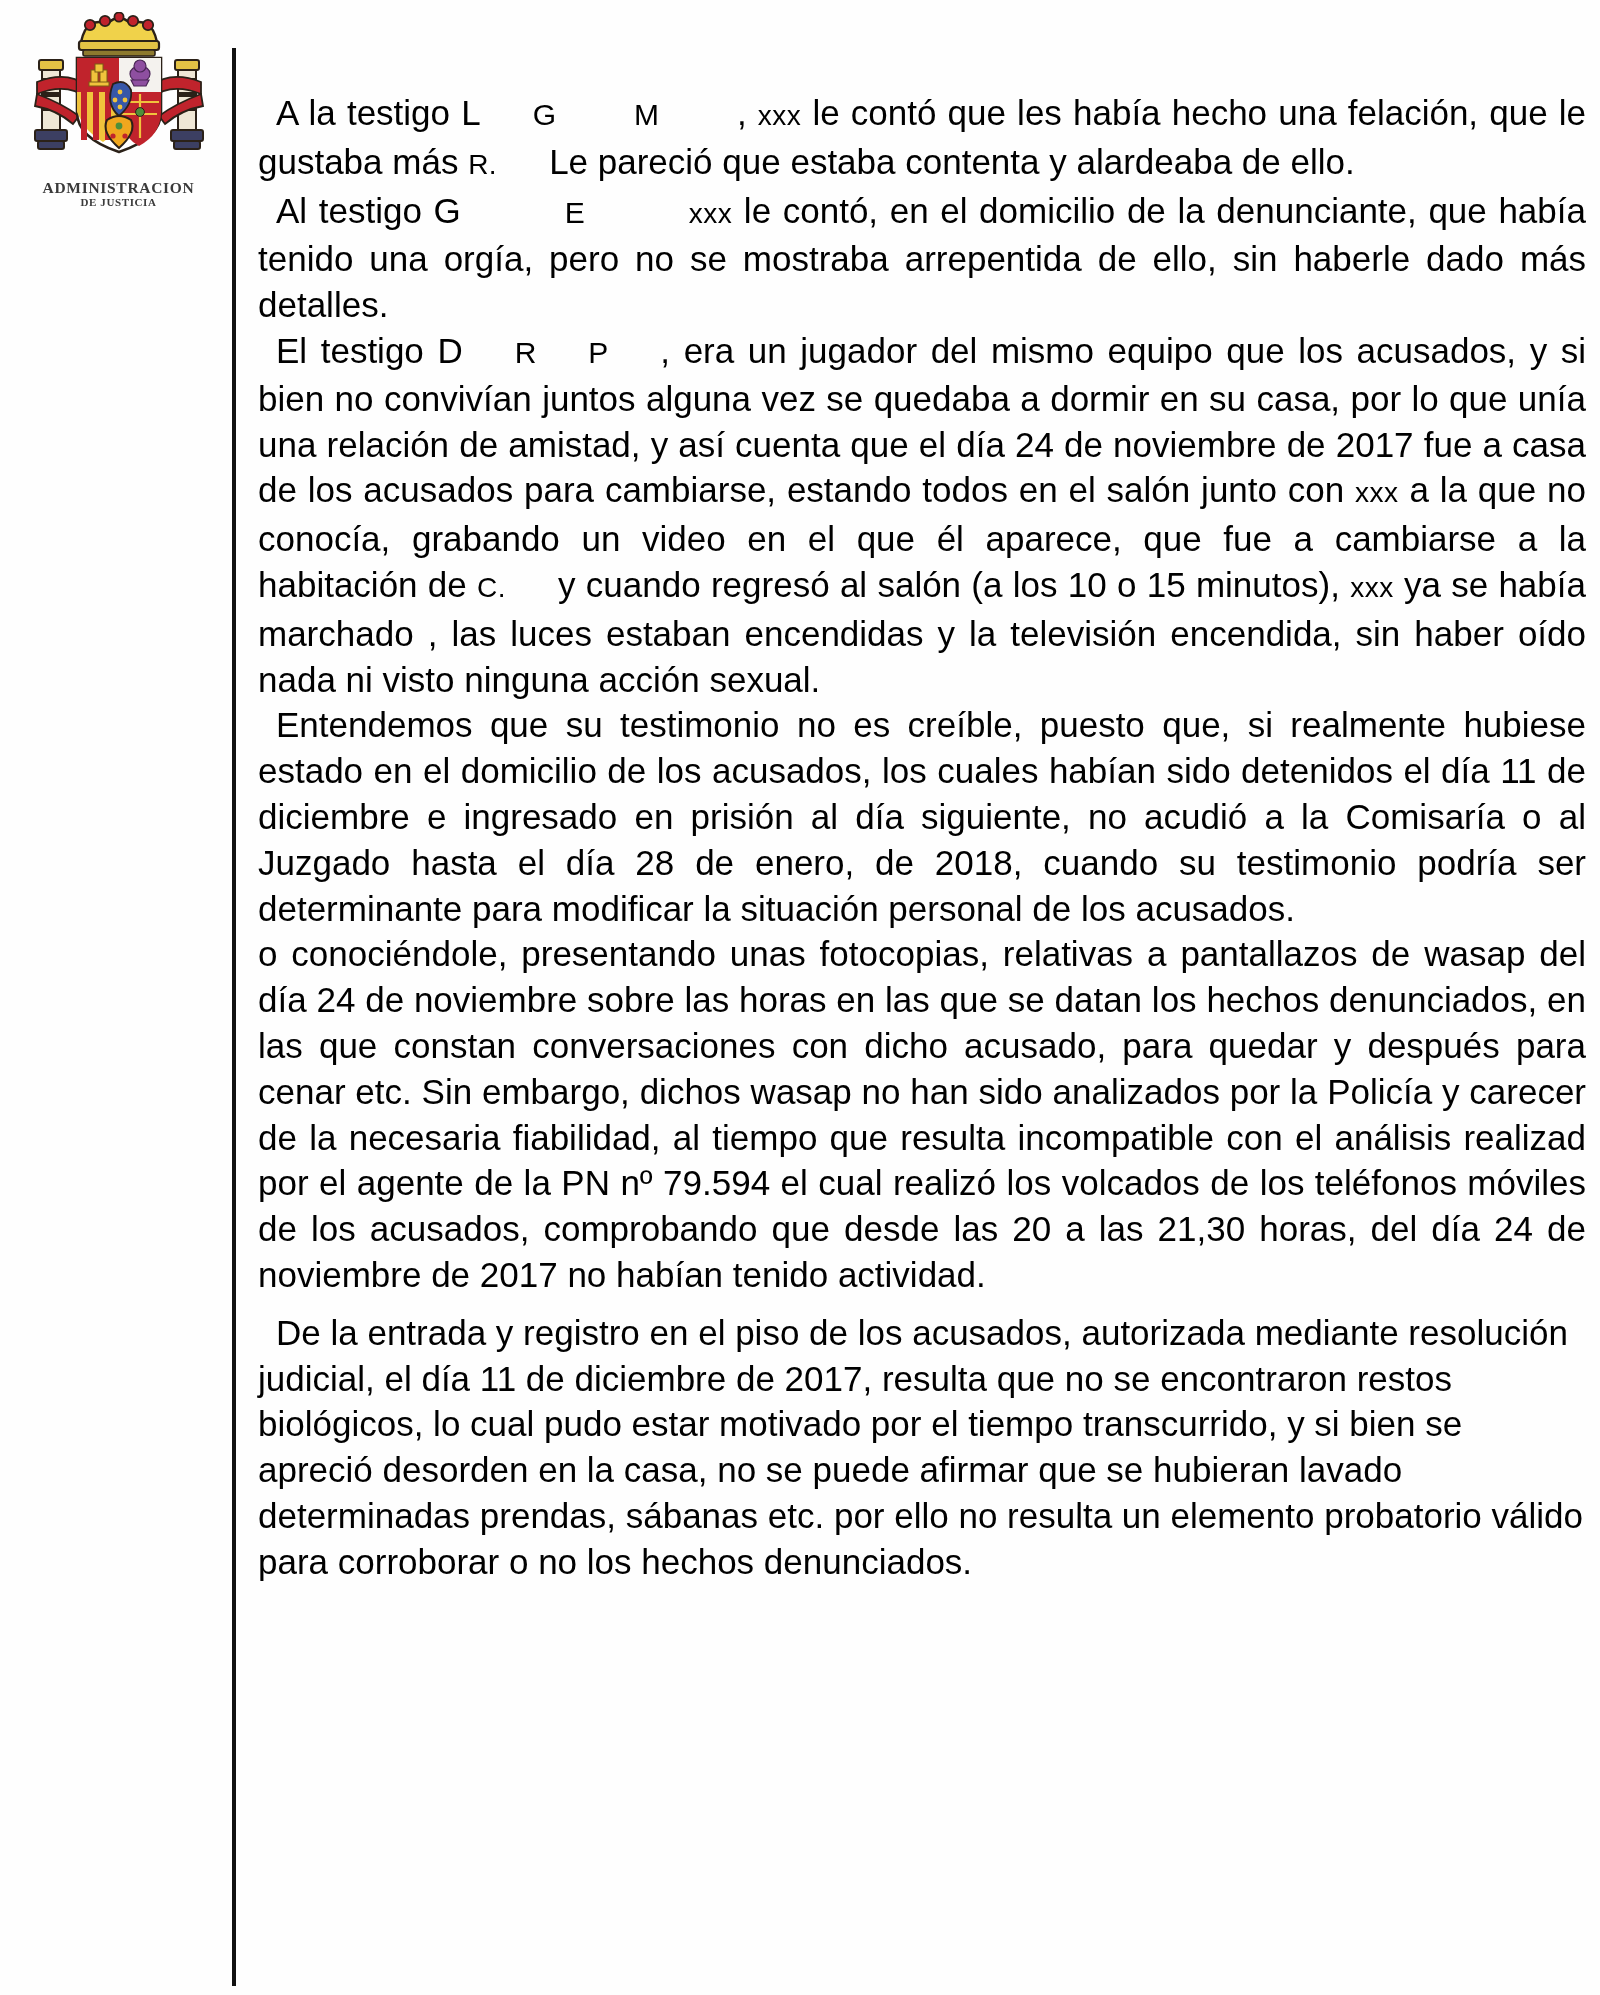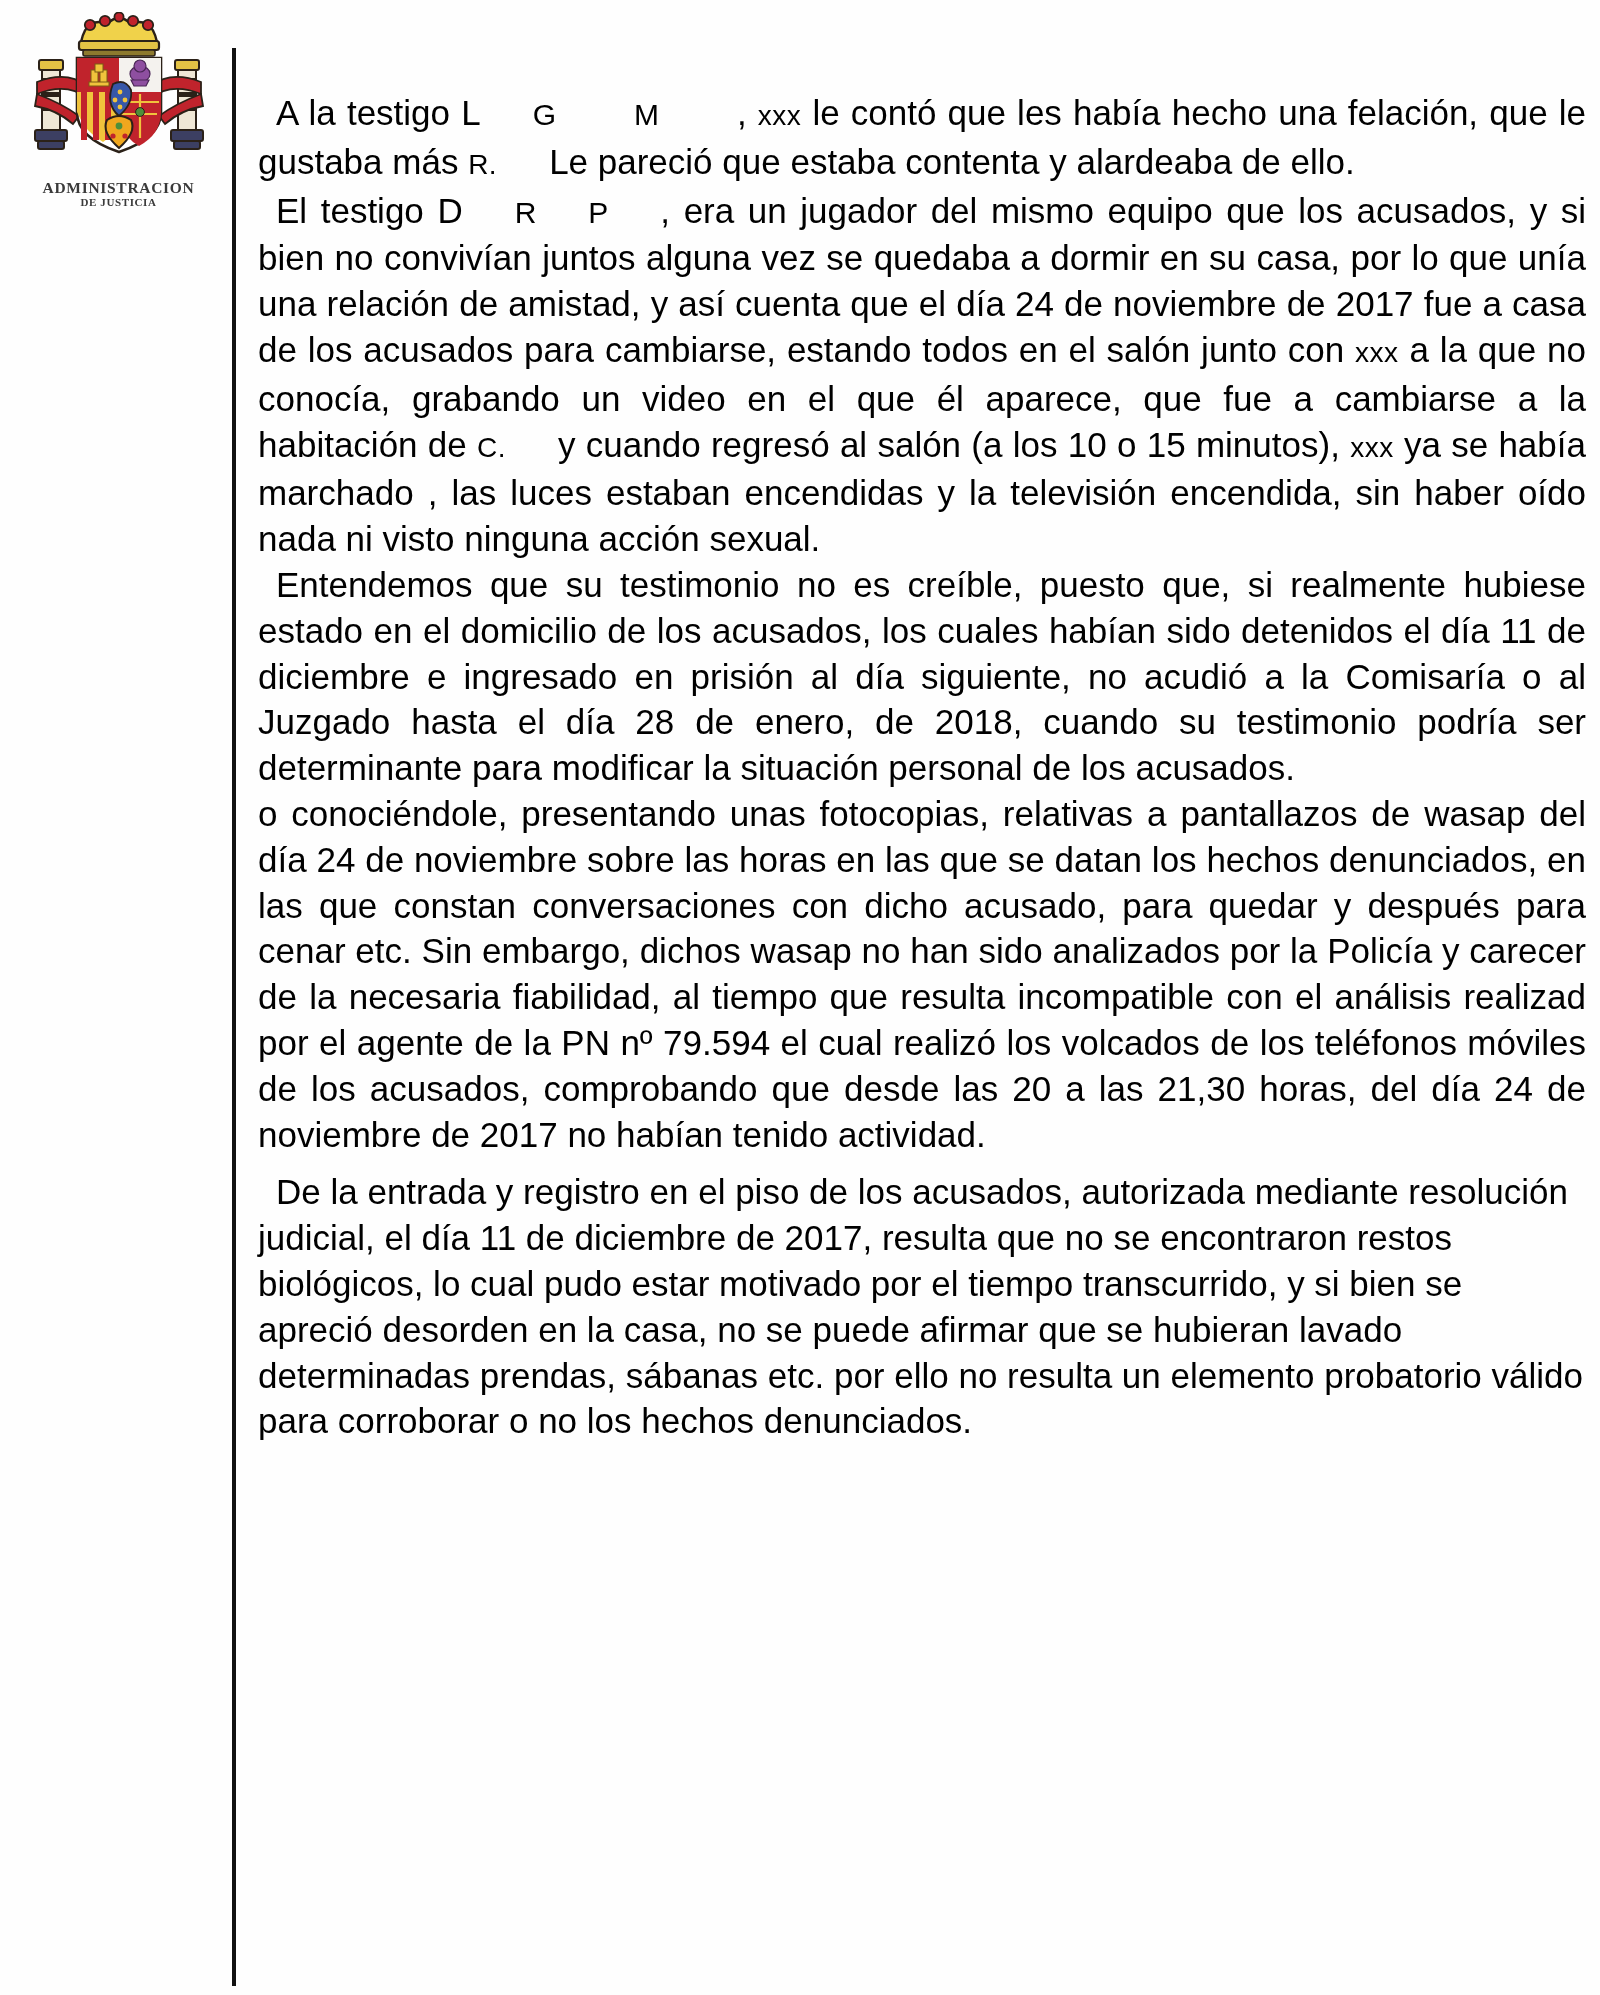--- a/index.html
+++ b/index.html
@@ -188,19 +188,20 @@
         <span>ADMINISTRACION</span>
         <span class="l2">DE JUSTICIA</span>
       </div>
     </div>
   </div>
 
   <div class="vrule"></div>
 
   <div class="body-col" id="body-col">
       <p class="para">A la testigo L<span class="gap-sm">&nbsp;</span><span class="initial">G</span><span class="gap-md">&nbsp;</span><span class="initial">M</span><span class="gap-md">&nbsp;</span>, <span class="xxx">xxx</span>  le contó que les había hecho una felación, que le gustaba más <span class="xxx">R.</span><span class="gap-sm">&nbsp;</span>Le pareció que estaba contenta y alardeaba de ello.</p>
+      <p class="para">Al testigo G<span class="gap-lg">&nbsp;</span><span class="initial">E</span><span class="gap-lg">&nbsp;</span><span class="xxx">xxx</span>  le contó, en el domicilio de la denunciante, que había tenido una orgía, pero no se mostraba arrepentida de ello, sin haberle dado más detalles.</p>
       <p class="para">El testigo D<span class="gap-sm">&nbsp;</span><span class="initial">R</span><span class="gap-sm">&nbsp;</span><span class="initial">P</span><span class="gap-sm">&nbsp;</span>, era un jugador del mismo equipo que los acusados, y si bien no convivían juntos alguna vez se quedaba a dormir en su casa, por lo que unía una relación de amistad, y así cuenta que el día 24 de noviembre de 2017 fue a casa de los acusados para cambiarse, estando todos en el salón junto con <span class="xxx">xxx</span>  a la que no conocía, grabando un video en el que él aparece, que fue a cambiarse a la habitación de <span class="xxx">C.</span><span class="gap-sm">&nbsp;</span>y cuando regresó al salón (a los 10 o 15 minutos), <span class="xxx">xxx</span>  ya se había marchado , las luces estaban encendidas y la televisión encendida, sin haber oído nada ni visto ninguna acción sexual.</p>
       <p class="para">Entendemos que su testimonio no es creíble, puesto que, si realmente hubiese estado en el domicilio de los acusados, los cuales habían sido detenidos el día 11 de diciembre e ingresado en prisión al día siguiente, no acudió a la Comisaría o al Juzgado hasta el día 28 de enero, de 2018, cuando su testimonio podría ser determinante para modificar la situación personal de los acusados.</p>
       <p class="para noindent">o conociéndole, presentando unas fotocopias, relativas a pantallazos de wasap del día 24 de noviembre sobre las horas en las que se datan los hechos denunciados, en las que constan conversaciones con dicho acusado, para quedar y después para cenar etc. Sin embargo, dichos wasap no han sido analizados por la Policía y carecer de la necesaria fiabilidad, al tiempo que resulta incompatible con el análisis realizad por el agente de la PN nº 79.594 el cual realizó los volcados de los teléfonos móviles de los acusados, comprobando que desde las 20 a las 21,30 horas, del día 24 de noviembre de 2017 no habían tenido actividad.</p>
       <p class="para">De la entrada y registro en el piso de los acusados, autorizada mediante resolución judicial, el día 11 de diciembre de 2017, resulta que no se encontraron restos biológicos, lo cual pudo estar motivado por el tiempo transcurrido, y si bien se apreció desorden en la casa, no se puede afirmar que se hubieran lavado determinadas prendas, sábanas etc. por ello no resulta un elemento probatorio válido para corroborar o no los hechos denunciados.</p>
     </div>
 
 </div>
 
 </body></html>

